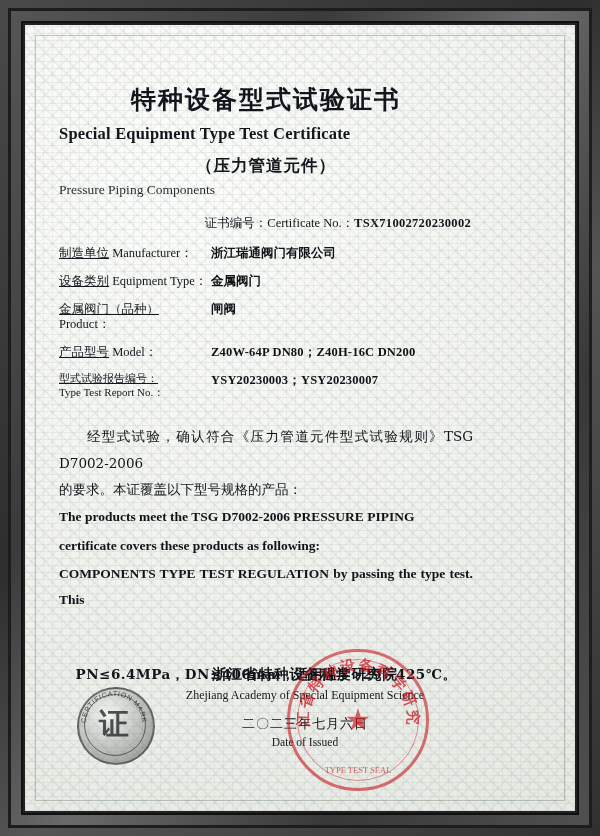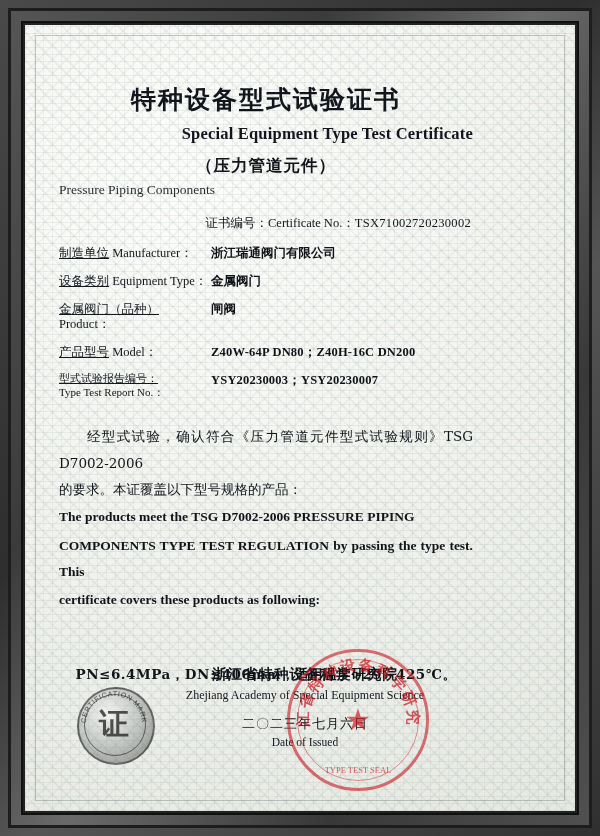--- a/index.html
+++ b/index.html
@@ -84,21 +84,21 @@
   .title-cn {
     text-align: center;
     font-family: "DejaVu Serif", "Liberation Serif", serif;
     font-size: 25px;
     font-weight: bold;
     letter-spacing: 2px;
     color: #12161c;
     margin-top: 46px;
   }
   .title-en {
-    text-align: right;
+    text-align: left;
     font-size: 16.5px;
     font-weight: bold;
     color: #12161c;
     margin-top: 8px;
     letter-spacing: 0.2px;
   }
   .subtitle-cn {
     text-align: center;
     font-family: Liberation Sans, sans-serif;
     font-size: 16.5px;
@@ -116,21 +116,21 @@
 
   
   .cert-no-row {
     margin-top: 17px;
     text-align: right;
     font-size: 12.5px;
     color: #14181e;
     padding-right: 2px;
   }
   .cert-no-row .cn { font-family: Liberation Serif, serif; text-align: center; }
-  .cert-no-row .val { font-weight: normal; letter-spacing: 0.3px; }
+  .cert-no-row .val { font-weight: bold; letter-spacing: 0.3px; }
 
   
   .fields {
     margin-top: 13px;
   }
   .field-row {
     display: flex;
     align-items: flex-start;
     margin-bottom: 11px;
   }
@@ -397,22 +397,22 @@
           </div>
           <div class="field-value latin">YSY20230003；YSY20230007</div>
         </div>
 
       </div>
 
       <div class="body-block">
         <div class="p-cn indent">经型式试验，确认符合《压力管道元件型式试验规则》TSG D7002-2006</div>
         <div class="p-cn">的要求。本证覆盖以下型号规格的产品：</div>
         <div class="p-en">The products meet the TSG D7002-2006 PRESSURE PIPING</div>
+        <div class="p-en">certificate covers these products as following:</div>
         <div class="p-en">COMPONENTS TYPE TEST REGULATION by passing the type test. This</div>
-        <div class="p-en">certificate covers these products as following:</div>
       </div>
 
       <div class="spec-line">PN≤6.4MPa，DN≤400mm，适用温度 -29～425℃。</div>
 
       <div class="footer">
         <div class="issuer">
           <div class="issuer-cn">浙江省特种设备科学研究院</div>
           <div class="issuer-en">Zhejiang Academy of Special Equipment Science</div>
           <div class="issue-date-cn">二〇二三年七月六日</div>
           <div class="issue-date-en">Date of Issued</div>

